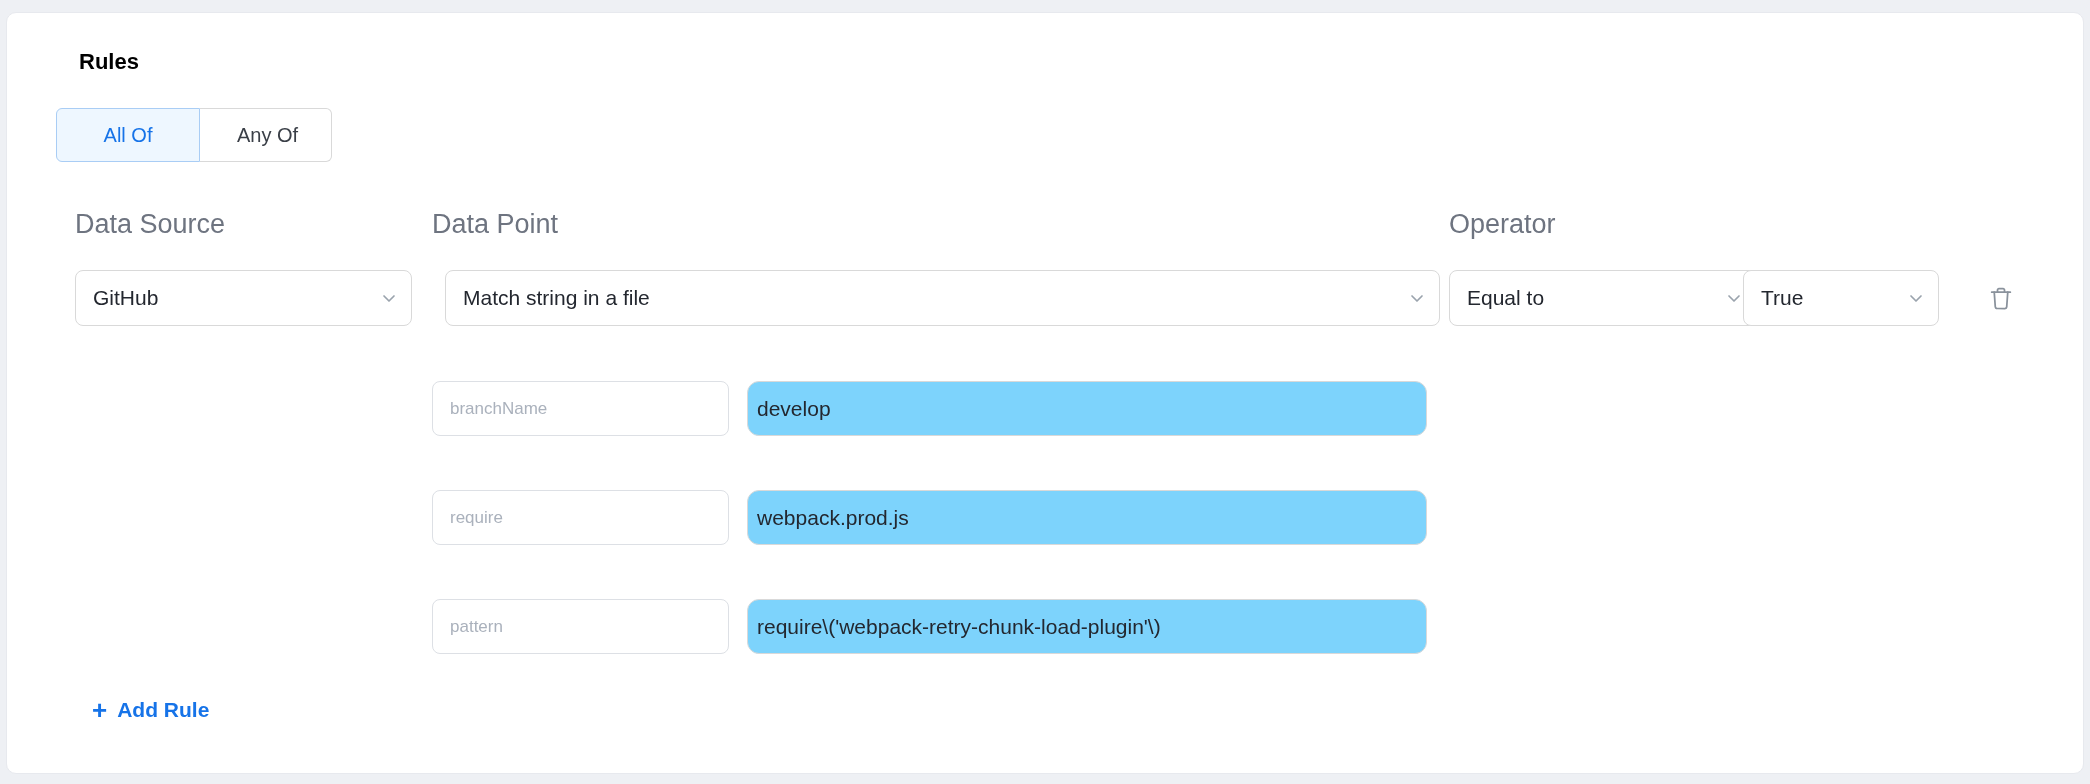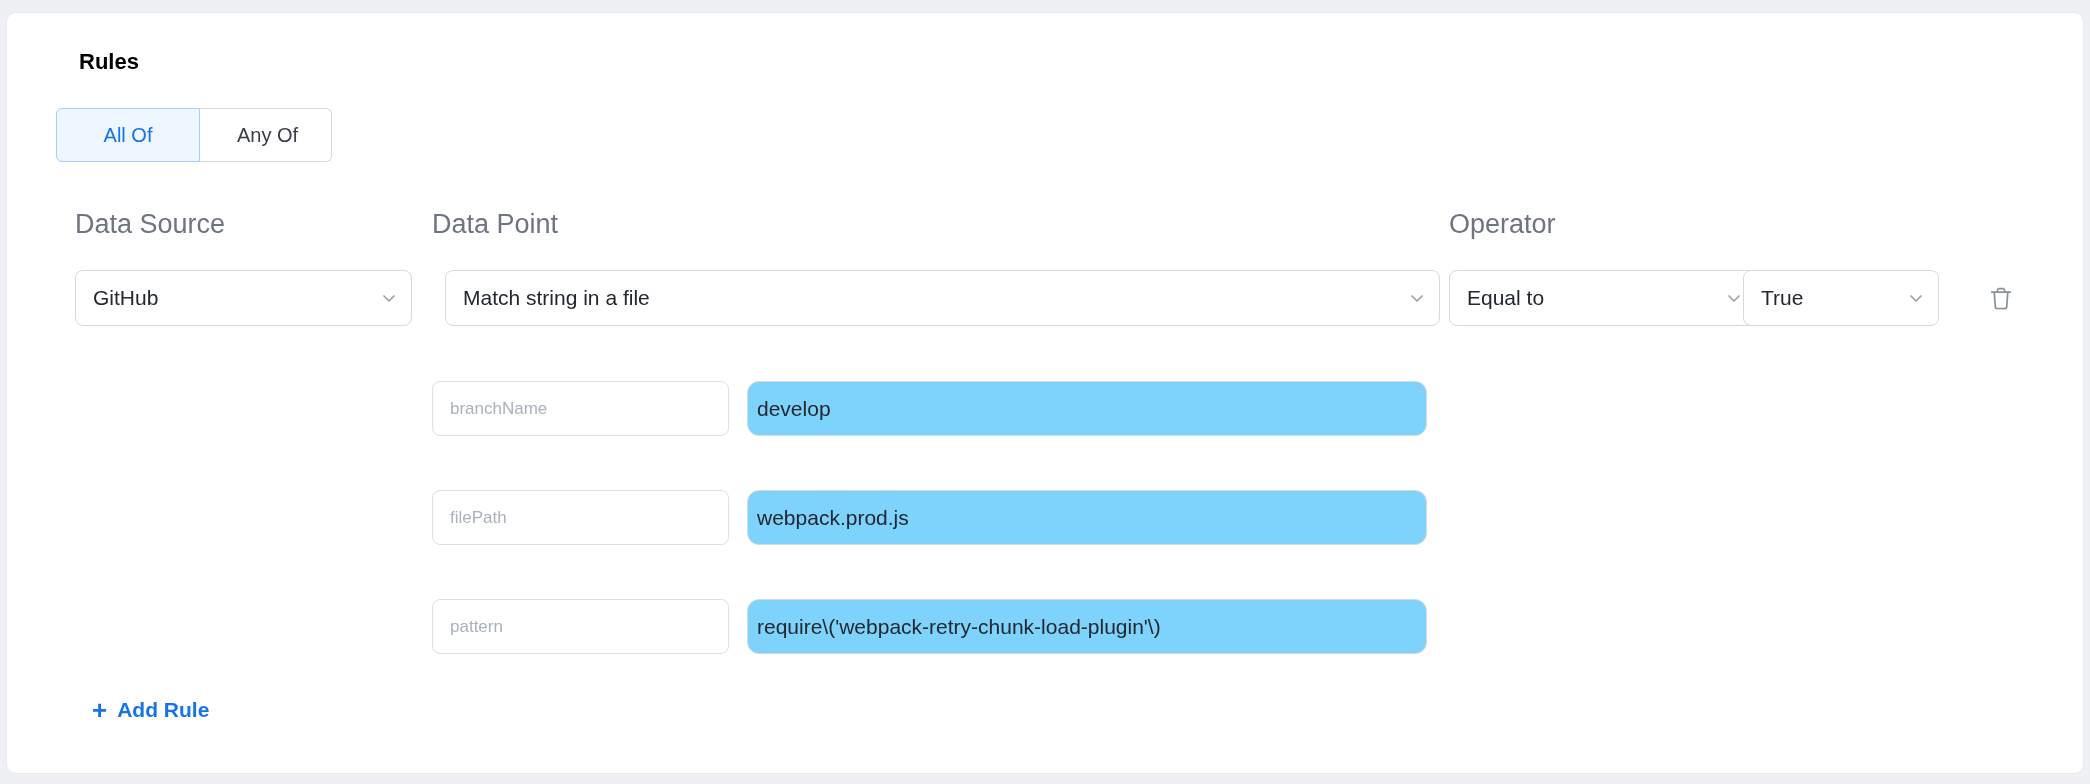--- a/index.html
+++ b/index.html
@@ -152,21 +152,21 @@
       </svg>
     </span>
   </button>
 
   <div class="param-row r0">
     <div class="param-key">branchName</div>
     <input class="param-value" value="develop" style="">
   </div>
 
   <div class="param-row r1">
-    <div class="param-key">filePath</div>
+    <div class="param-key">require</div>
     <input class="param-value" value="webpack.prod.js" style="">
   </div>
 
   <div class="param-row r2">
     <div class="param-key">pattern</div>
     <input class="param-value" value="require\('webpack-retry-chunk-load-plugin'\)" style="">
   </div>
 
   <button class="add-rule">
     <span class="plus">+</span>

